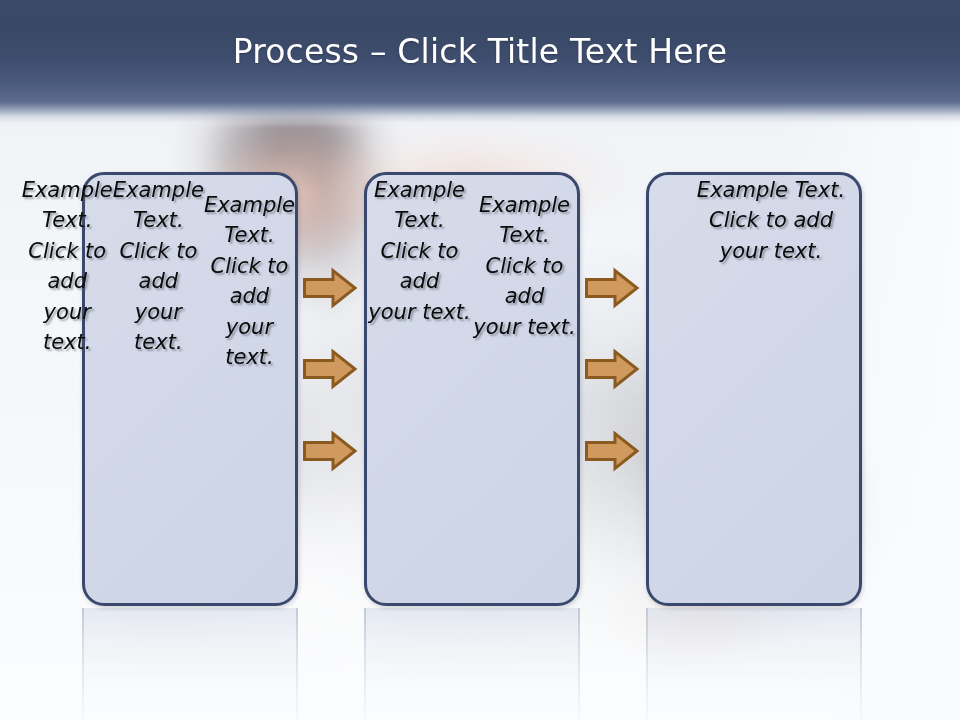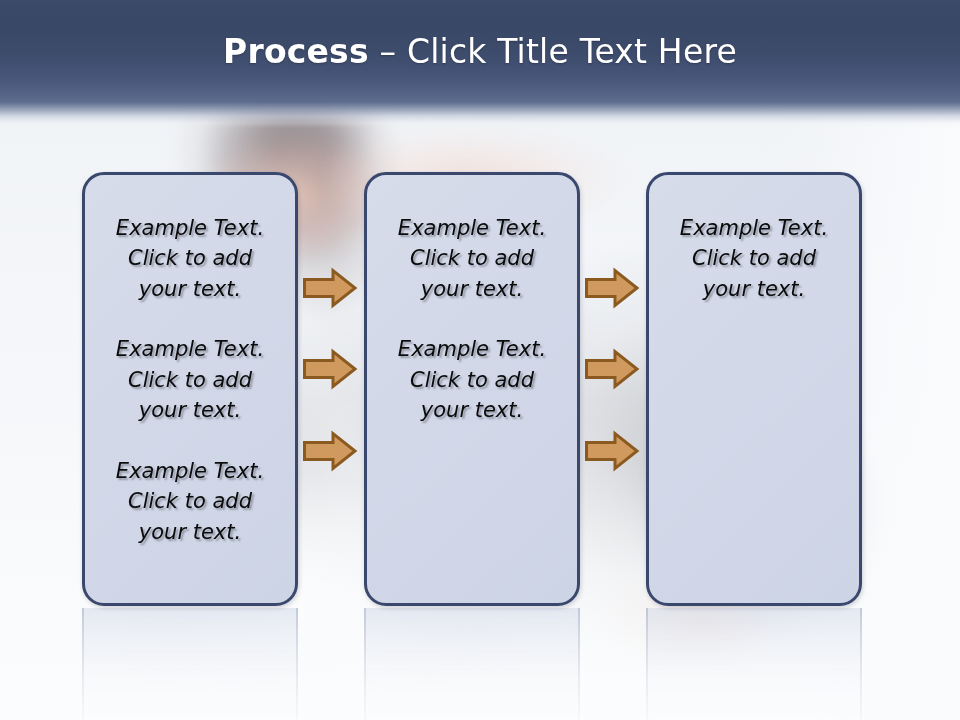--- a/index.html
+++ b/index.html
@@ -148,45 +148,44 @@
     display: flex;
     align-items: center;
     justify-content: center;
     color: #ffffff;
     font-size: 33px;
     letter-spacing: 0.2px;
     white-space: pre;
     z-index: 6;
     text-shadow: 0 1px 2px rgba(0,0,0,0.25);
   }
-  .title-main { font-weight: bold; }
+  .title-main { font-weight: normal; }
   .title-rest { font-weight: normal; }
 
   
   .pbox {
     position: absolute;
     background: linear-gradient(135deg, #d7dcea 0%, #d2d8e8 45%, #cdd4e5 100%);
     border: 3px solid #39486c;
     border-radius: 22px;
     box-shadow: 1px 2px 4px rgba(60,70,95,0.22);
     box-sizing: border-box;
     display: flex;
     flex-direction: column;
     align-items: center;
     z-index: 10;
   }
   #box1 { left: 82px;  top: 172px; width: 216px; height: 434px; }
   #box2 { left: 364px; top: 172px; width: 216px; height: 434px; }
   #box3 { left: 646px; top: 172px; width: 216px; height: 434px; }
 
   .pbox .inner {
-    margin-top: 38px;
     width: 100%;
     display: flex;
-    flex-direction: column;
+    flex-direction: row;
     align-items: center;
     justify-content: flex-end;
   }
   .ptext {
     font-style: italic;
     font-size: 21px;
     line-height: 1.45;
     color: #0b0b0b;
     text-align: center;
     width: 176px;

